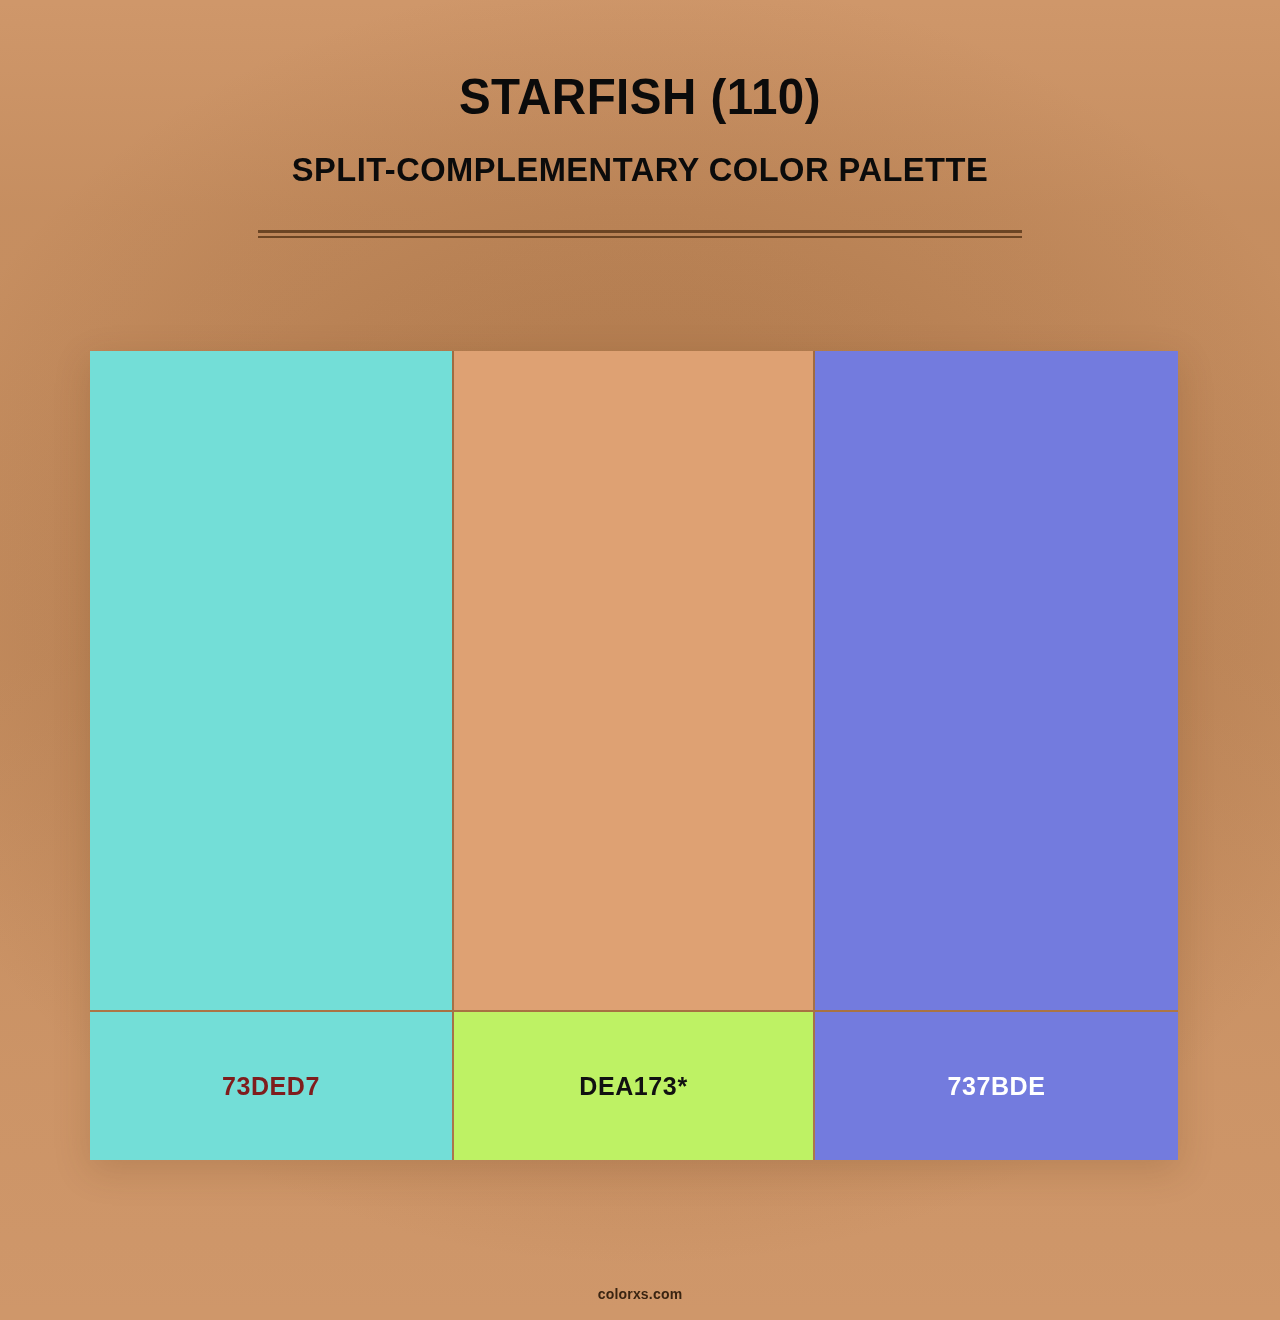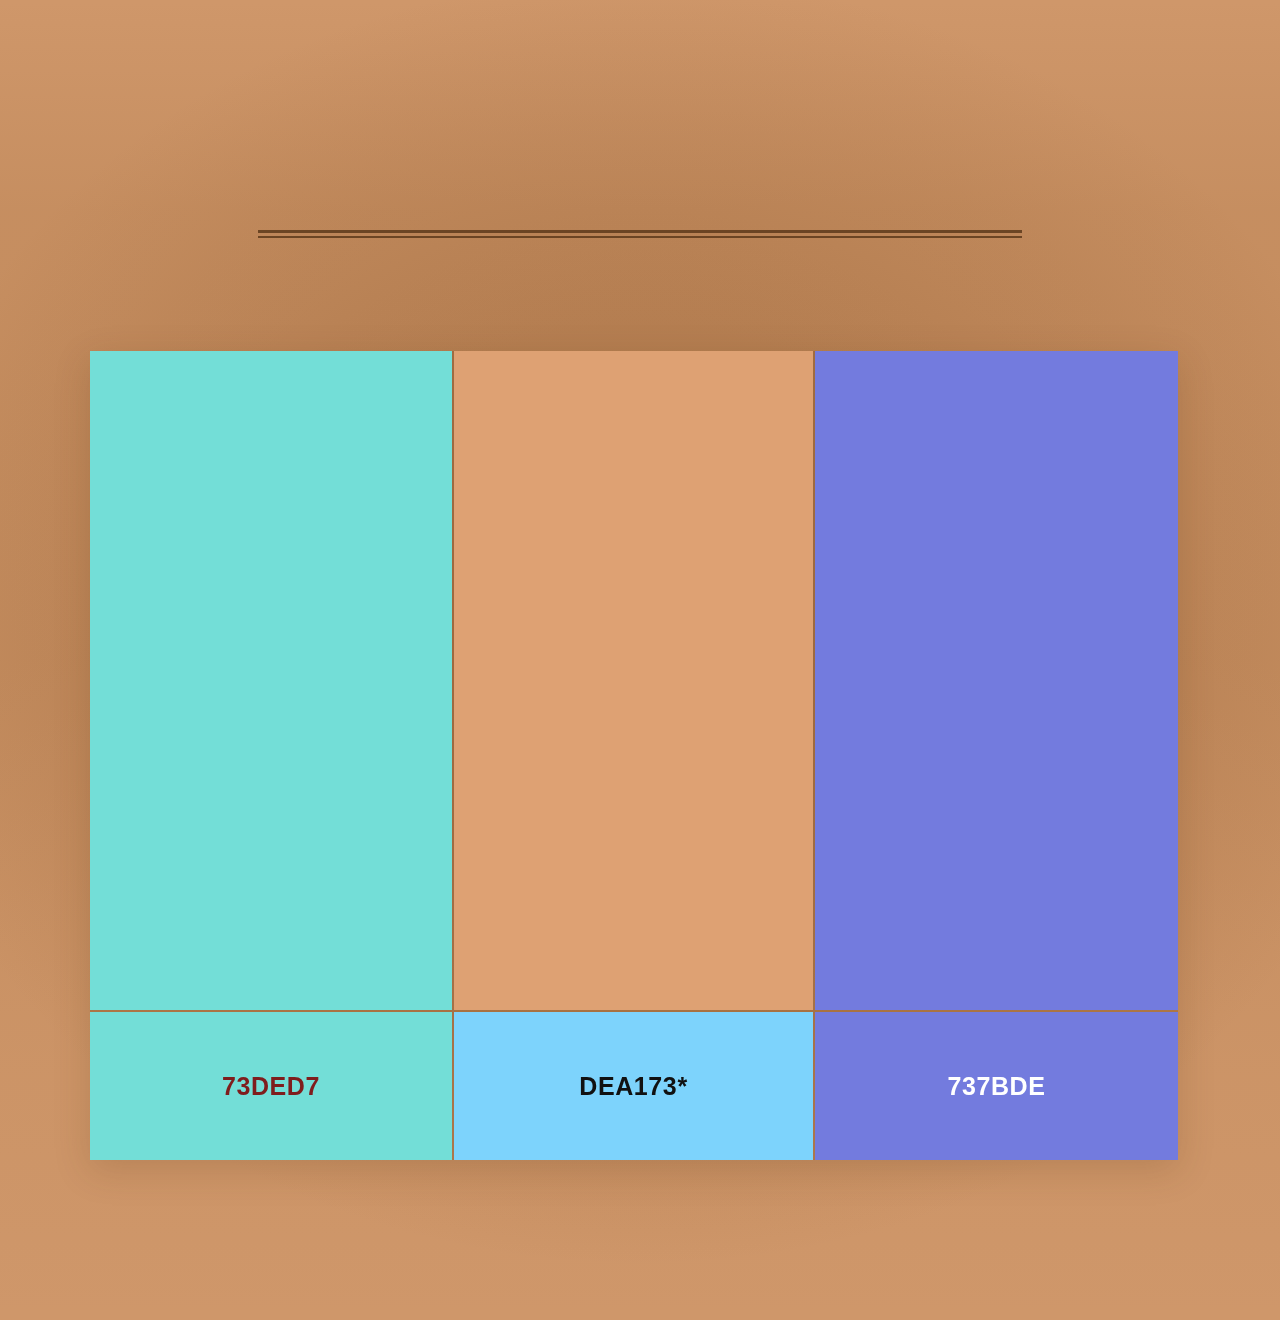--- a/index.html
+++ b/index.html
@@ -152,48 +152,53 @@
 </style>
 </head>
 <body>
 
 <div class="page">
 
   <div class="bg-base" style="background: rgb(207, 151, 106);"></div>
   <div class="bg-shade"></div>
   <div class="bg-shade2"></div>
 
+  <div class="header">
+    <h1 class="title">STARFISH (110)</h1>
+    <h2 class="subtitle">SPLIT-COMPLEMENTARY COLOR PALETTE</h2>
+  </div>
 
   <div class="divider">
     <div class="rule top" style="background: rgb(93, 58, 27);"></div>
     <div class="rule bottom" style="background: rgb(93, 58, 27);"></div>
   </div>
 
   <div class="palette">
 
     <div class="swatch-col c0">
       <div class="swatch-block" style="background: rgb(115, 222, 215);"></div>
       <div class="swatch-sep"></div>
       <div class="swatch-label-strip" style="background: rgb(115, 222, 215);">
         <span class="swatch-label" style="color: #7f1d1d;">73DED7</span>
       </div>
     </div>
 
     <div class="swatch-col c1">
       <div class="swatch-block" style="background: rgb(222, 161, 115);"></div>
       <div class="swatch-sep"></div>
-      <div class="swatch-label-strip" style="background: #7dd3fc;">
+      <div class="swatch-label-strip" style="background: #bef264;">
         <span class="swatch-label" style="color: rgb(17, 17, 17);">DEA173*</span>
       </div>
     </div>
 
     <div class="swatch-col c2">
       <div class="swatch-block" style="background: rgb(115, 123, 222);"></div>
       <div class="swatch-sep"></div>
       <div class="swatch-label-strip" style="background: rgb(115, 123, 222);">
         <span class="swatch-label" style="color: rgb(255, 255, 255);">737BDE</span>
       </div>
     </div>
 
   </div>
 
+  <div class="footer" style="color: rgb(58, 36, 17);">colorxs.com</div>
 
 </div>
 
 </body></html>

